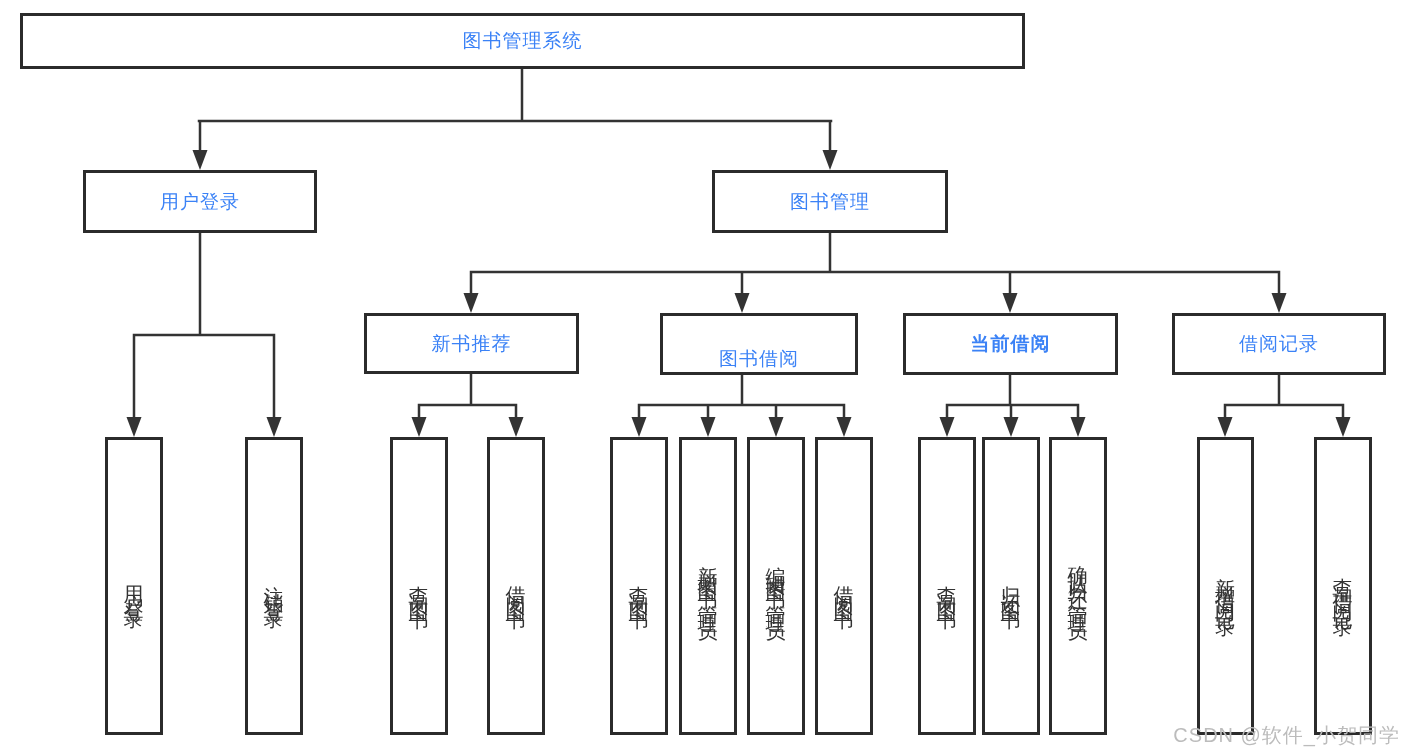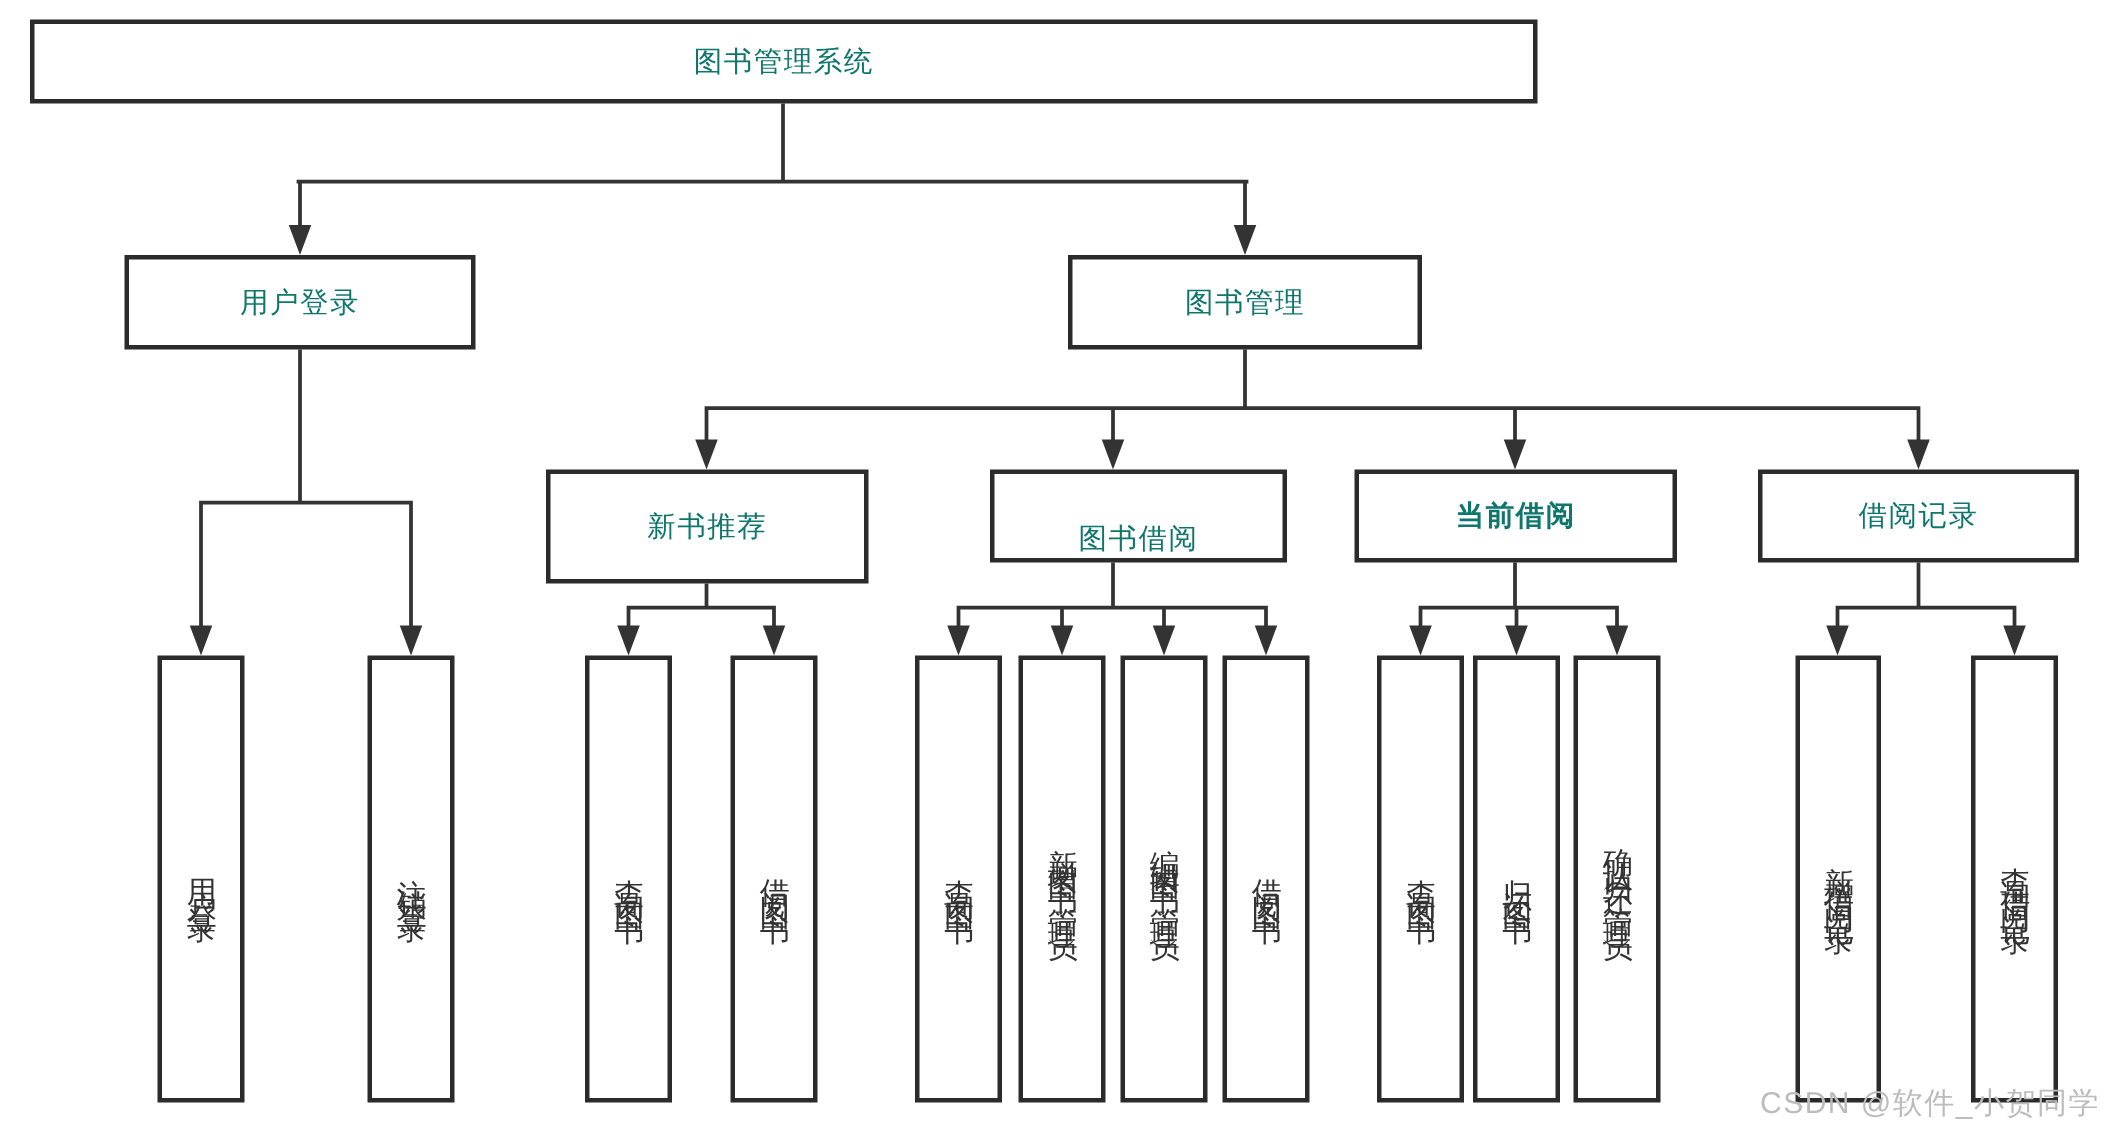--- a/index.html
+++ b/index.html
@@ -18,21 +18,21 @@
   }
   .hbox {
     position: absolute;
     box-sizing: border-box;
     border: 3px solid #2b2b2b;
     background: #ffffff;
     display: flex;
     align-items: center;
     justify-content: center;
     font-size: 19px;
-    color: #0f766e;
+    color: #3b82f6;
     letter-spacing: 1px;
     z-index: 2;
   }
   .vbox {
     position: absolute;
     box-sizing: border-box;
     top: 437px;
     width: 58px;
     height: 298px;
     border: 3px solid #2b2b2b;
@@ -136,21 +136,21 @@
     <span>图书管理系统</span>
   </div>
 
   <div class="hbox" style="left:83px; top:170px; width:234px; height:63px;">
     <span>用户登录</span>
   </div>
   <div class="hbox" style="left:712px; top:170px; width:236px; height:63px;">
     <span>图书管理</span>
   </div>
 
-  <div class="hbox" style="left:364px; top:313px; width:215px; height:76px;">
+  <div class="hbox" style="left:364px; top:313px; width:215px; height:61px;">
     <span>新书推荐</span>
   </div>
   <div class="hbox" style="left:660px; top:313px; width:198px; height:62px;align-items:flex-end;">
     <span>图书借阅</span>
   </div>
   <div class="hbox" style="left:903px; top:313px; width:215px; height:62px;font-weight:bold;">
     <span>当前借阅</span>
   </div>
   <div class="hbox" style="left:1172px; top:313px; width:214px; height:62px;">
     <span>借阅记录</span>

